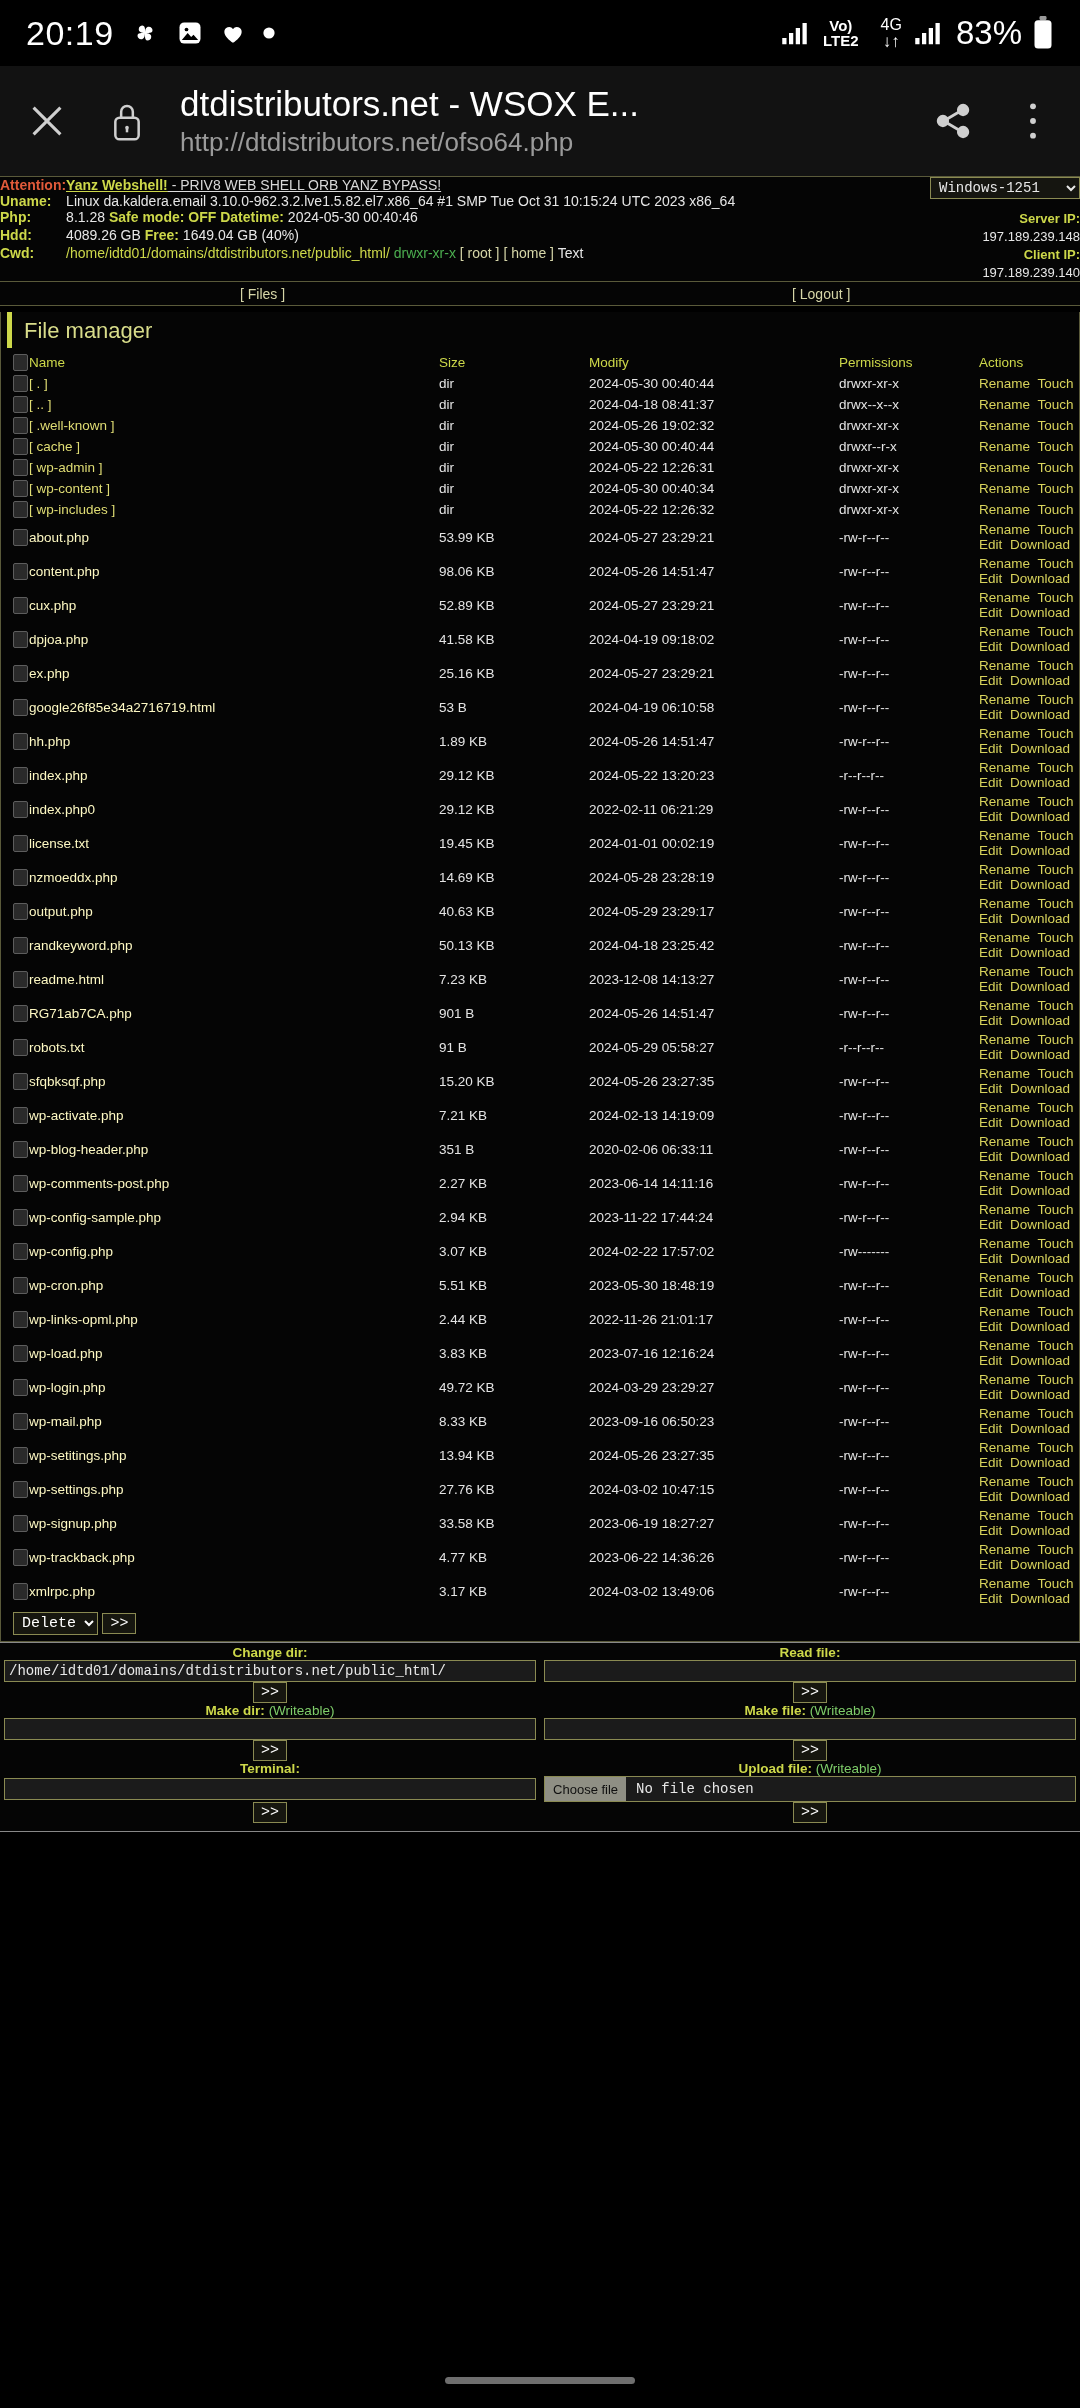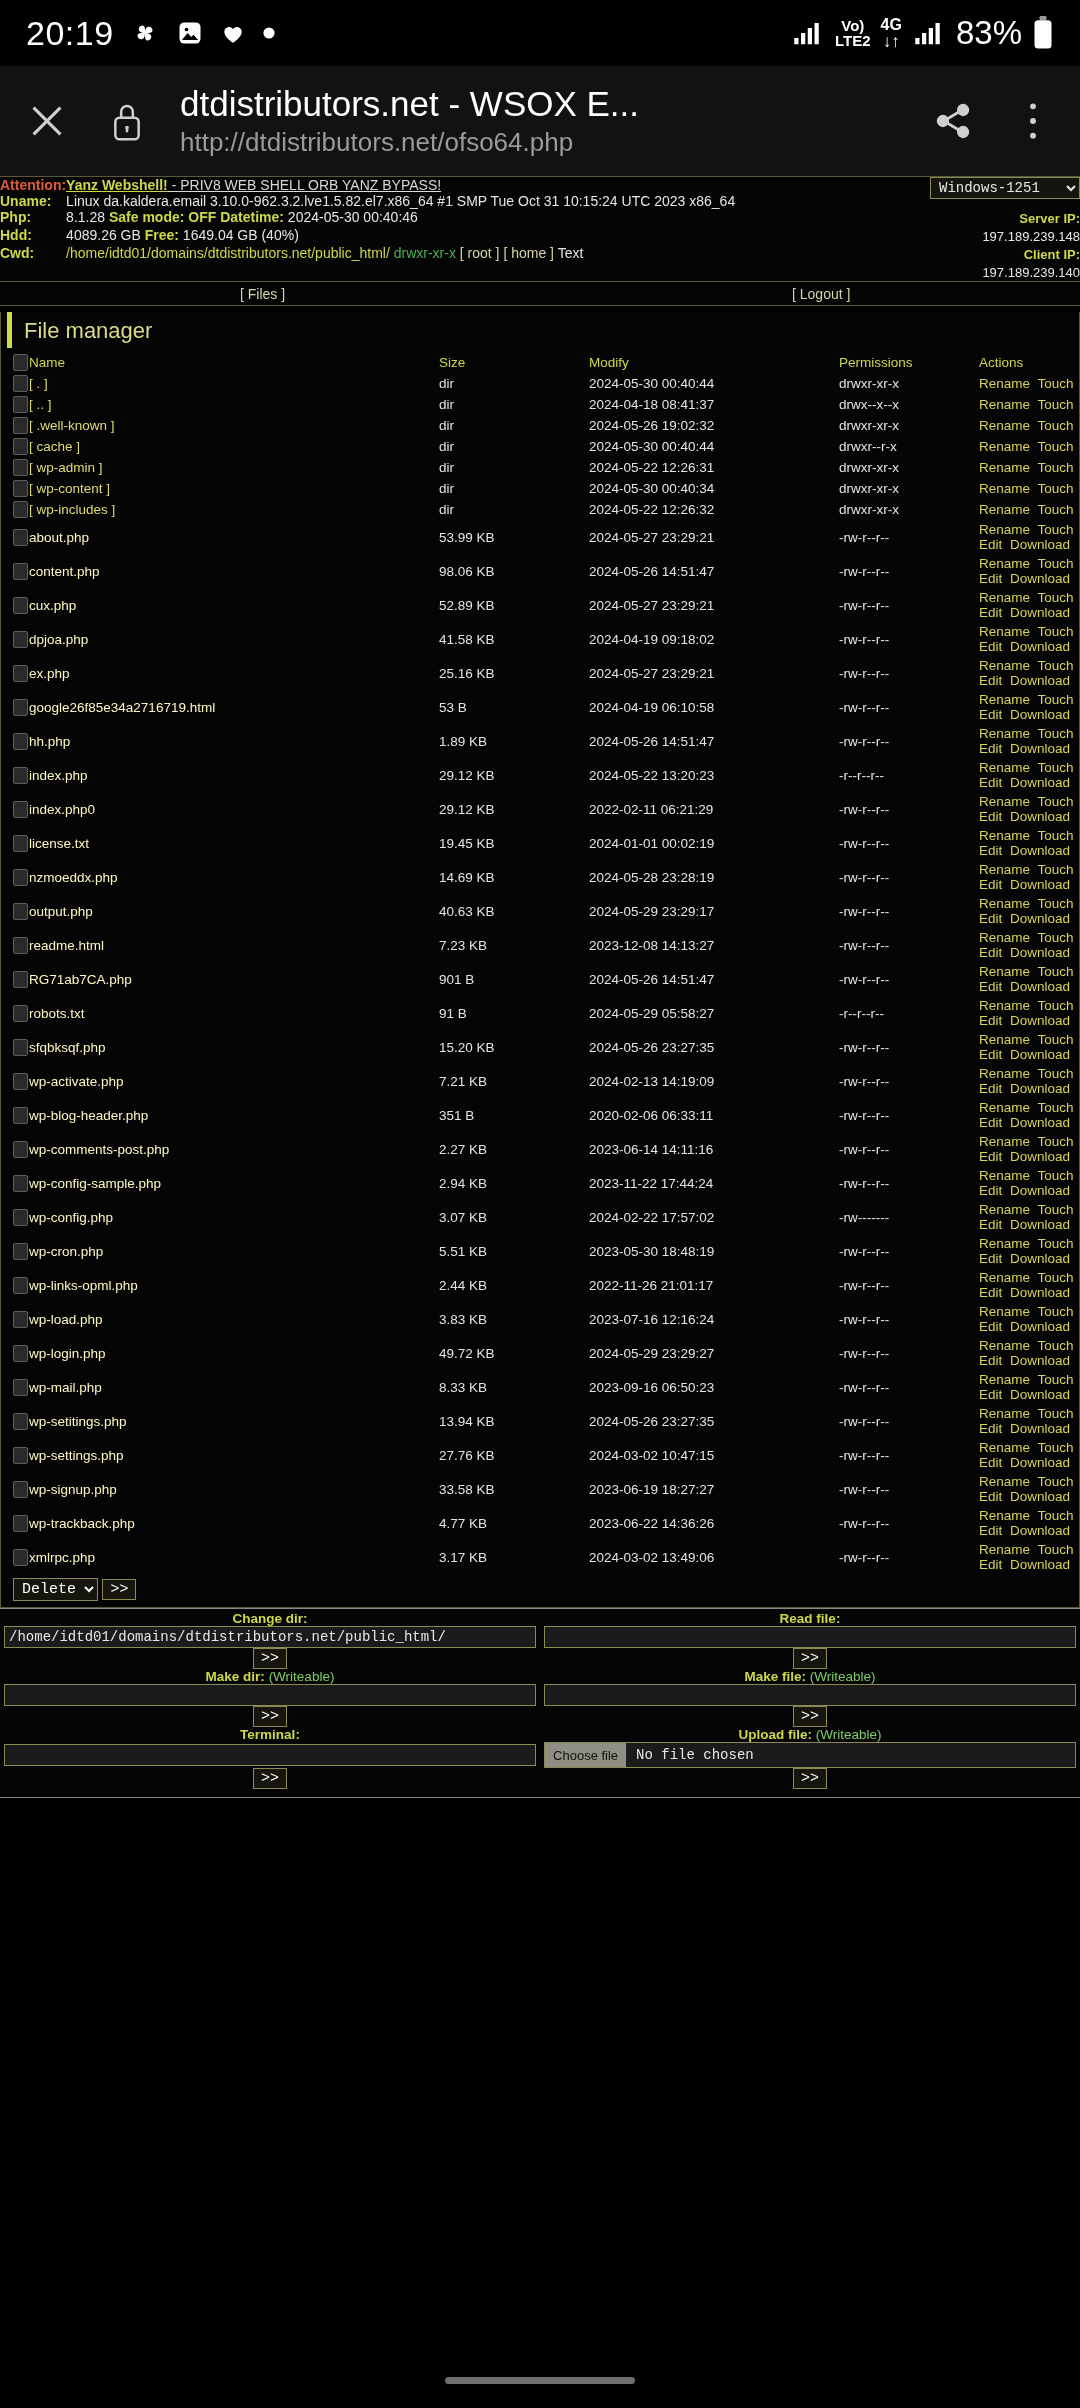--- a/index.html
+++ b/index.html
@@ -20,21 +20,21 @@
     color: #fff;
   }
   .sb-left { display:flex; align-items:center; gap:16px; }
   .sb-clock { font-size: 34px; font-weight: 400; letter-spacing: .5px; }
   .sb-ico { display:inline-flex; align-items:center; justify-content:center; }
   .sb-right { margin-left:auto; display:flex; align-items:center; gap:10px; }
   .sb-batt-txt { font-size: 33px; font-weight: 500; }
   .sb-vo { display:flex; flex-direction:column; align-items:center; line-height:1; }
   .sb-vo span { font-size: 15px; font-weight: 700; }
   .sb-4g { display:flex; flex-direction:column; align-items:center; line-height:1; }
-  .sb-4g span { font-size: 16px; font-weight: 700; }
+  .sb-4g span { font-size: 16px; font-weight: 400; margin-left: 12px; }
 
   
   .browserbar {
     height: 110px;
     background: #121212;
     display: flex; align-items: center;
     padding: 0 16px;
     gap: 18px;
   }
   .bb-btn { width: 62px; height: 62px; display:flex; align-items:center; justify-content:center; flex:0 0 auto; }
@@ -497,20 +497,28 @@
           <tr>
             <td class="c-chk"><input type="checkbox" class="cb" style=""></td>
             <td class="c-name"><a class="fname" href="#">output.php</a></td>
             <td class="c-size fsize">40.63 KB</td>
             <td class="c-mod fmod">2024-05-29 23:29:17</td>
             <td class="c-perm fperm">-rw-r--r--</td>
             <td class="c-act act"><a href="#">Rename</a> <a href="#">Touch</a> <a href="#">Edit</a> <a href="#">Download</a> </td>
           </tr>
           <tr>
             <td class="c-chk"><input type="checkbox" class="cb" style=""></td>
+            <td class="c-name"><a class="fname" href="#">randkeyword.php</a></td>
+            <td class="c-size fsize">50.13 KB</td>
+            <td class="c-mod fmod">2024-04-18 23:25:42</td>
+            <td class="c-perm fperm">-rw-r--r--</td>
+            <td class="c-act act"><a href="#">Rename</a> <a href="#">Touch</a> <a href="#">Edit</a> <a href="#">Download</a> </td>
+          </tr>
+          <tr>
+            <td class="c-chk"><input type="checkbox" class="cb" style=""></td>
             <td class="c-name"><a class="fname" href="#">readme.html</a></td>
             <td class="c-size fsize">7.23 KB</td>
             <td class="c-mod fmod">2023-12-08 14:13:27</td>
             <td class="c-perm fperm">-rw-r--r--</td>
             <td class="c-act act"><a href="#">Rename</a> <a href="#">Touch</a> <a href="#">Edit</a> <a href="#">Download</a> </td>
           </tr>
           <tr>
             <td class="c-chk"><input type="checkbox" class="cb" style=""></td>
             <td class="c-name"><a class="fname" href="#">RG71ab7CA.php</a></td>
             <td class="c-size fsize">901 B</td>
@@ -595,21 +603,21 @@
             <td class="c-name"><a class="fname" href="#">wp-load.php</a></td>
             <td class="c-size fsize">3.83 KB</td>
             <td class="c-mod fmod">2023-07-16 12:16:24</td>
             <td class="c-perm fperm">-rw-r--r--</td>
             <td class="c-act act"><a href="#">Rename</a> <a href="#">Touch</a> <a href="#">Edit</a> <a href="#">Download</a> </td>
           </tr>
           <tr>
             <td class="c-chk"><input type="checkbox" class="cb" style=""></td>
             <td class="c-name"><a class="fname" href="#">wp-login.php</a></td>
             <td class="c-size fsize">49.72 KB</td>
-            <td class="c-mod fmod">2024-05-29 23:29:27</td>
+            <td class="c-mod fmod">2024-03-29 23:29:27</td>
             <td class="c-perm fperm">-rw-r--r--</td>
             <td class="c-act act"><a href="#">Rename</a> <a href="#">Touch</a> <a href="#">Edit</a> <a href="#">Download</a> </td>
           </tr>
           <tr>
             <td class="c-chk"><input type="checkbox" class="cb" style=""></td>
             <td class="c-name"><a class="fname" href="#">wp-mail.php</a></td>
             <td class="c-size fsize">8.33 KB</td>
             <td class="c-mod fmod">2023-09-16 06:50:23</td>
             <td class="c-perm fperm">-rw-r--r--</td>
             <td class="c-act act"><a href="#">Rename</a> <a href="#">Touch</a> <a href="#">Edit</a> <a href="#">Download</a> </td>

